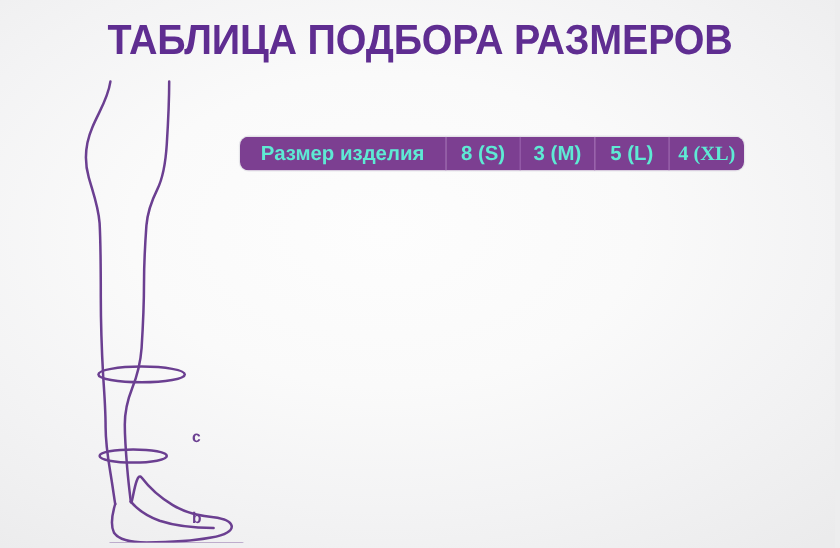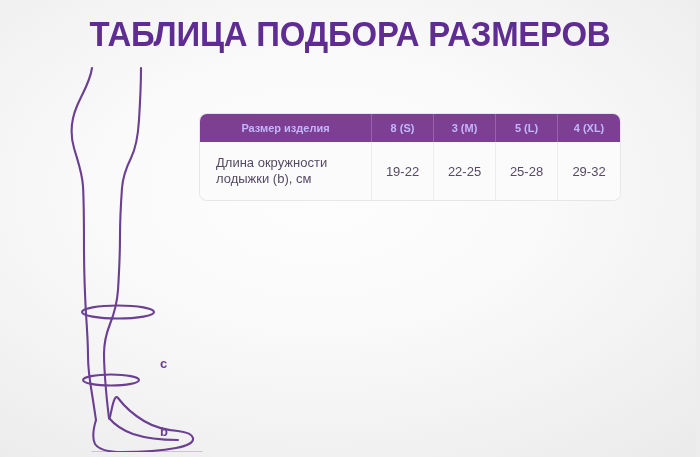--- a/index.html
+++ b/index.html
@@ -74,30 +74,30 @@
     border-radius: 7px;
     overflow: hidden;
     background: #fbfbfc;
     box-shadow: 0 0 0 1px #e6e6ea;
   }
   table.size-table col.c-label { width: 172px; }
   table.size-table col.c-size  { width: 62px; }
 
   thead th {
     background: #7c3f91;
-    color: #c4b5fd;
-    font-size: 11px;
+    color: #5eead4;
+    font-size: 17px;
     font-weight: bold;
     height: 28px;
     padding: 0 6px;
     text-align: center;
     border-right: 1px solid #9a62ad;
     white-space: nowrap;
   }
-  thead th:last-child { border-right: none; }
+  thead th:last-child { border-right: none; font-family: Liberation Serif, serif; }
 
   tbody td {
     background: #fbfbfc;
     font-size: 13px;
     color: #564a63;
     height: 58px;
     padding: 0 10px;
     text-align: center;
     vertical-align: middle;
     border-right: 1px solid #ececf0;
@@ -175,24 +175,17 @@
       <thead>
         <tr>
           <th>Размер изделия</th>
           <th>8 (S)</th>
           <th>3 (M)</th>
           <th>5 (L)</th>
           <th>4 (XL)</th>
         </tr>
       </thead>
       <tbody>
-        <tr>
-          <td class="rowhead">Длина окружности лодыжки (b), см</td>
-          <td>19-22</td>
-          <td>22-25</td>
-          <td>25-28</td>
-          <td>29-32</td>
-        </tr>
       </tbody>
     </table>
   </div>
 
 </div>
 
 </body></html>

